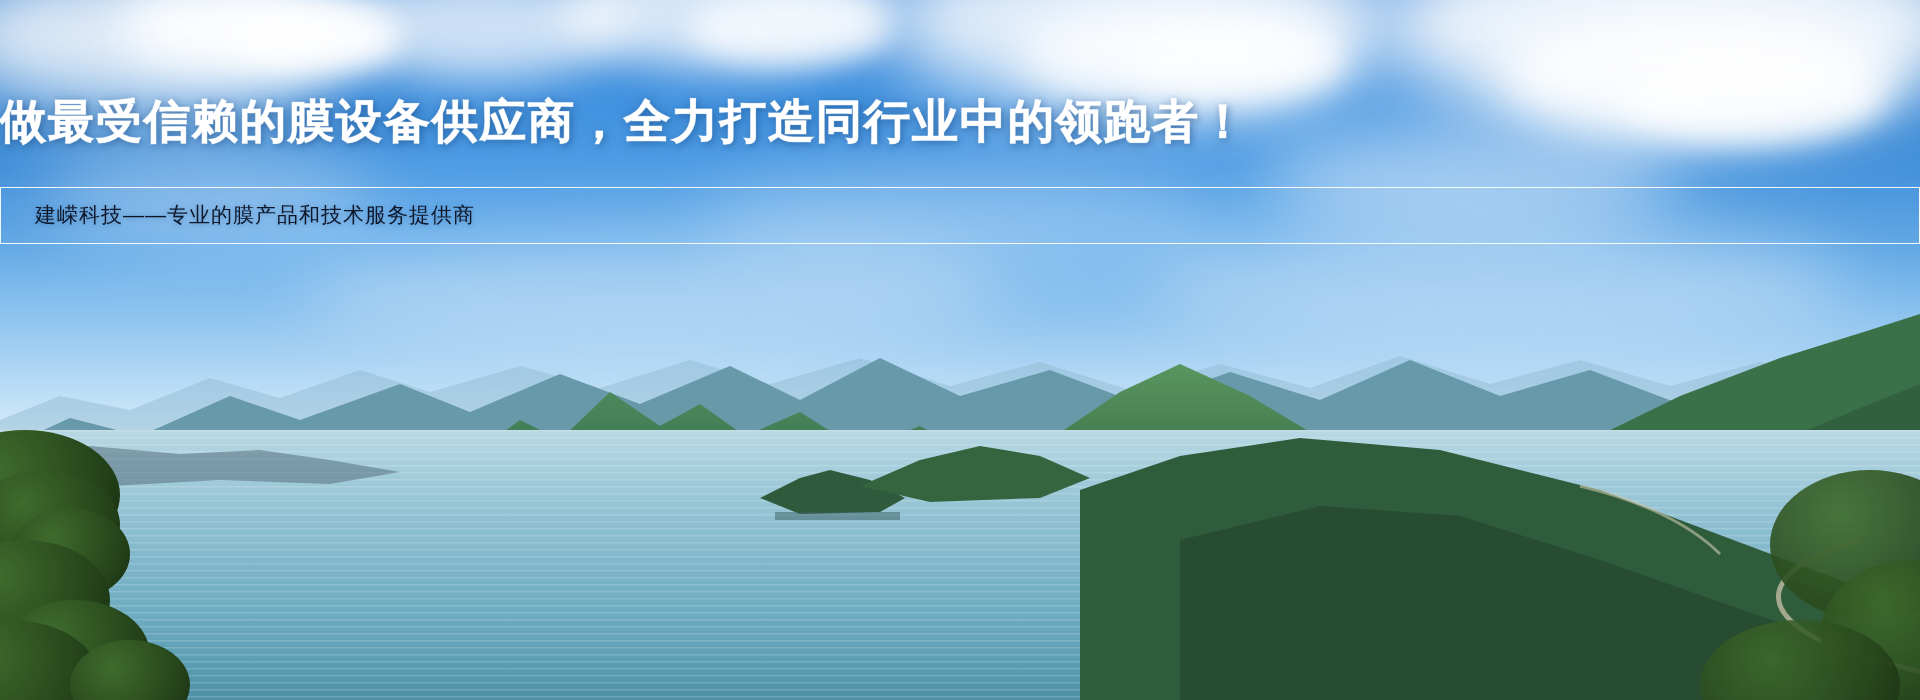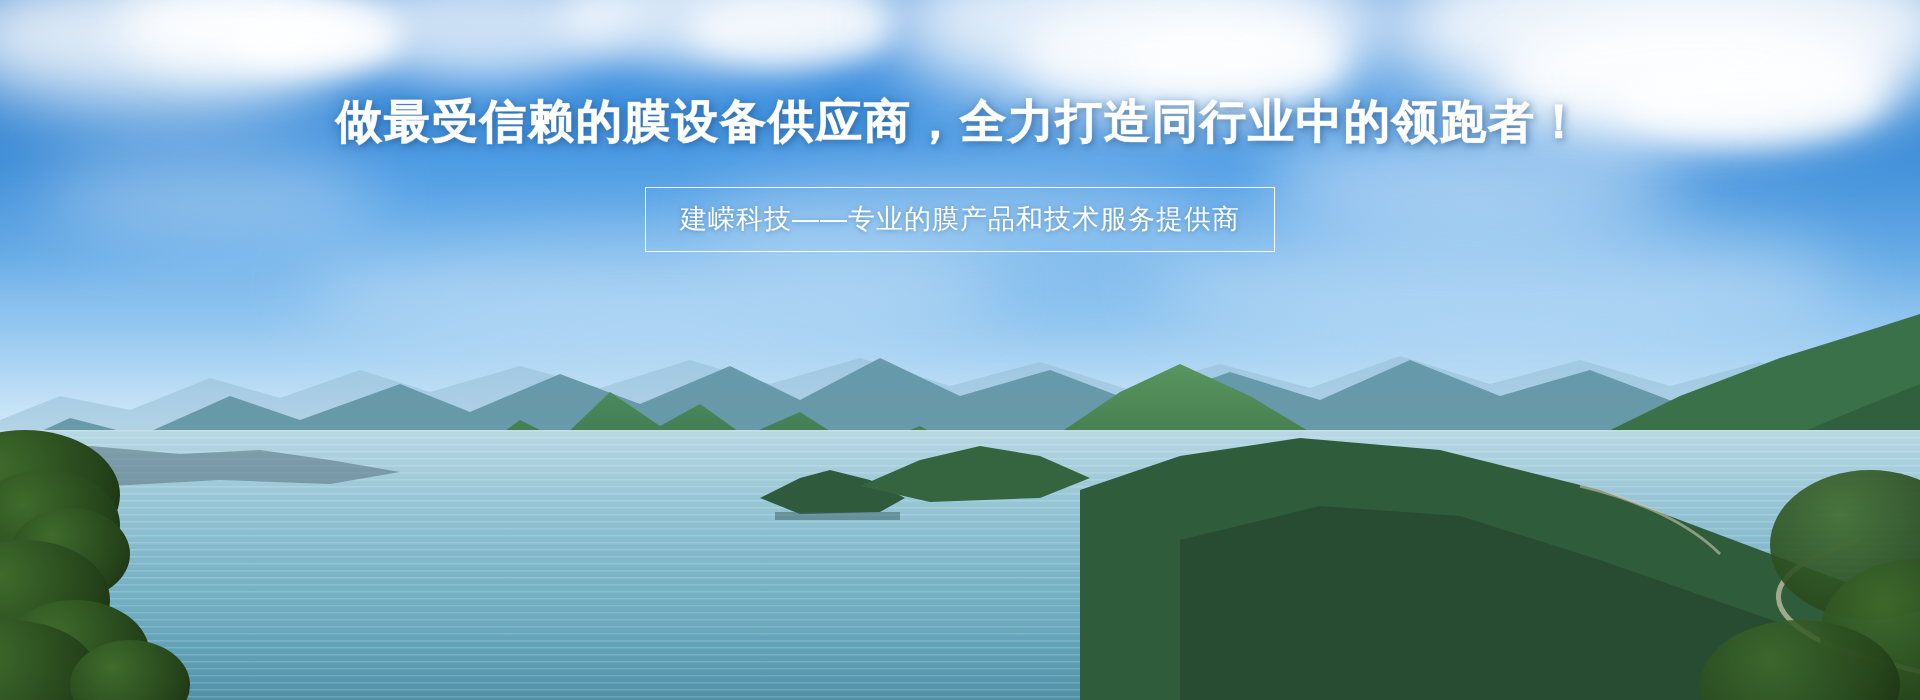--- a/index.html
+++ b/index.html
@@ -81,21 +81,21 @@
   
   .foliage {
     position:absolute;
     border-radius:50%;
     background:radial-gradient(circle at 35% 30%, #3f6b2c 0%, #24421a 70%, #15290f 100%);
   }
 
   
   .content {
     position:absolute; left:0; top:0; width:1920px; height:700px;
-    display:flex; flex-direction:column; align-items:center;
+    display:flex; flex-direction:column; 
     pointer-events:none;
   }
   .headline {
     margin-top:97px;
     font-size:46px;
     font-weight:bold;
     color:#ffffff;
     letter-spacing:2px;
     line-height:1.05;
     white-space:nowrap;
@@ -114,22 +114,22 @@
     white-space:nowrap;
     text-shadow:0 1px 6px rgba(25,80,140,.45);
   }
   .tagline-box {
     margin-top:42px;
     border:1px solid rgba(255,255,255,.92);
     padding:13px 34px 14px 34px;
     white-space:nowrap;
   }
   .tagline-text {
-    font-size:27px;
-    color:#ffffff;
+    font-size:21px;
+    color:#0f172a;
     letter-spacing:1px;
     text-shadow:0 1px 5px rgba(25,80,140,.4);
   }
 </style>
 </head>
 <body>
 
 <div id="banner">
 
   <div class="sky"></div>

